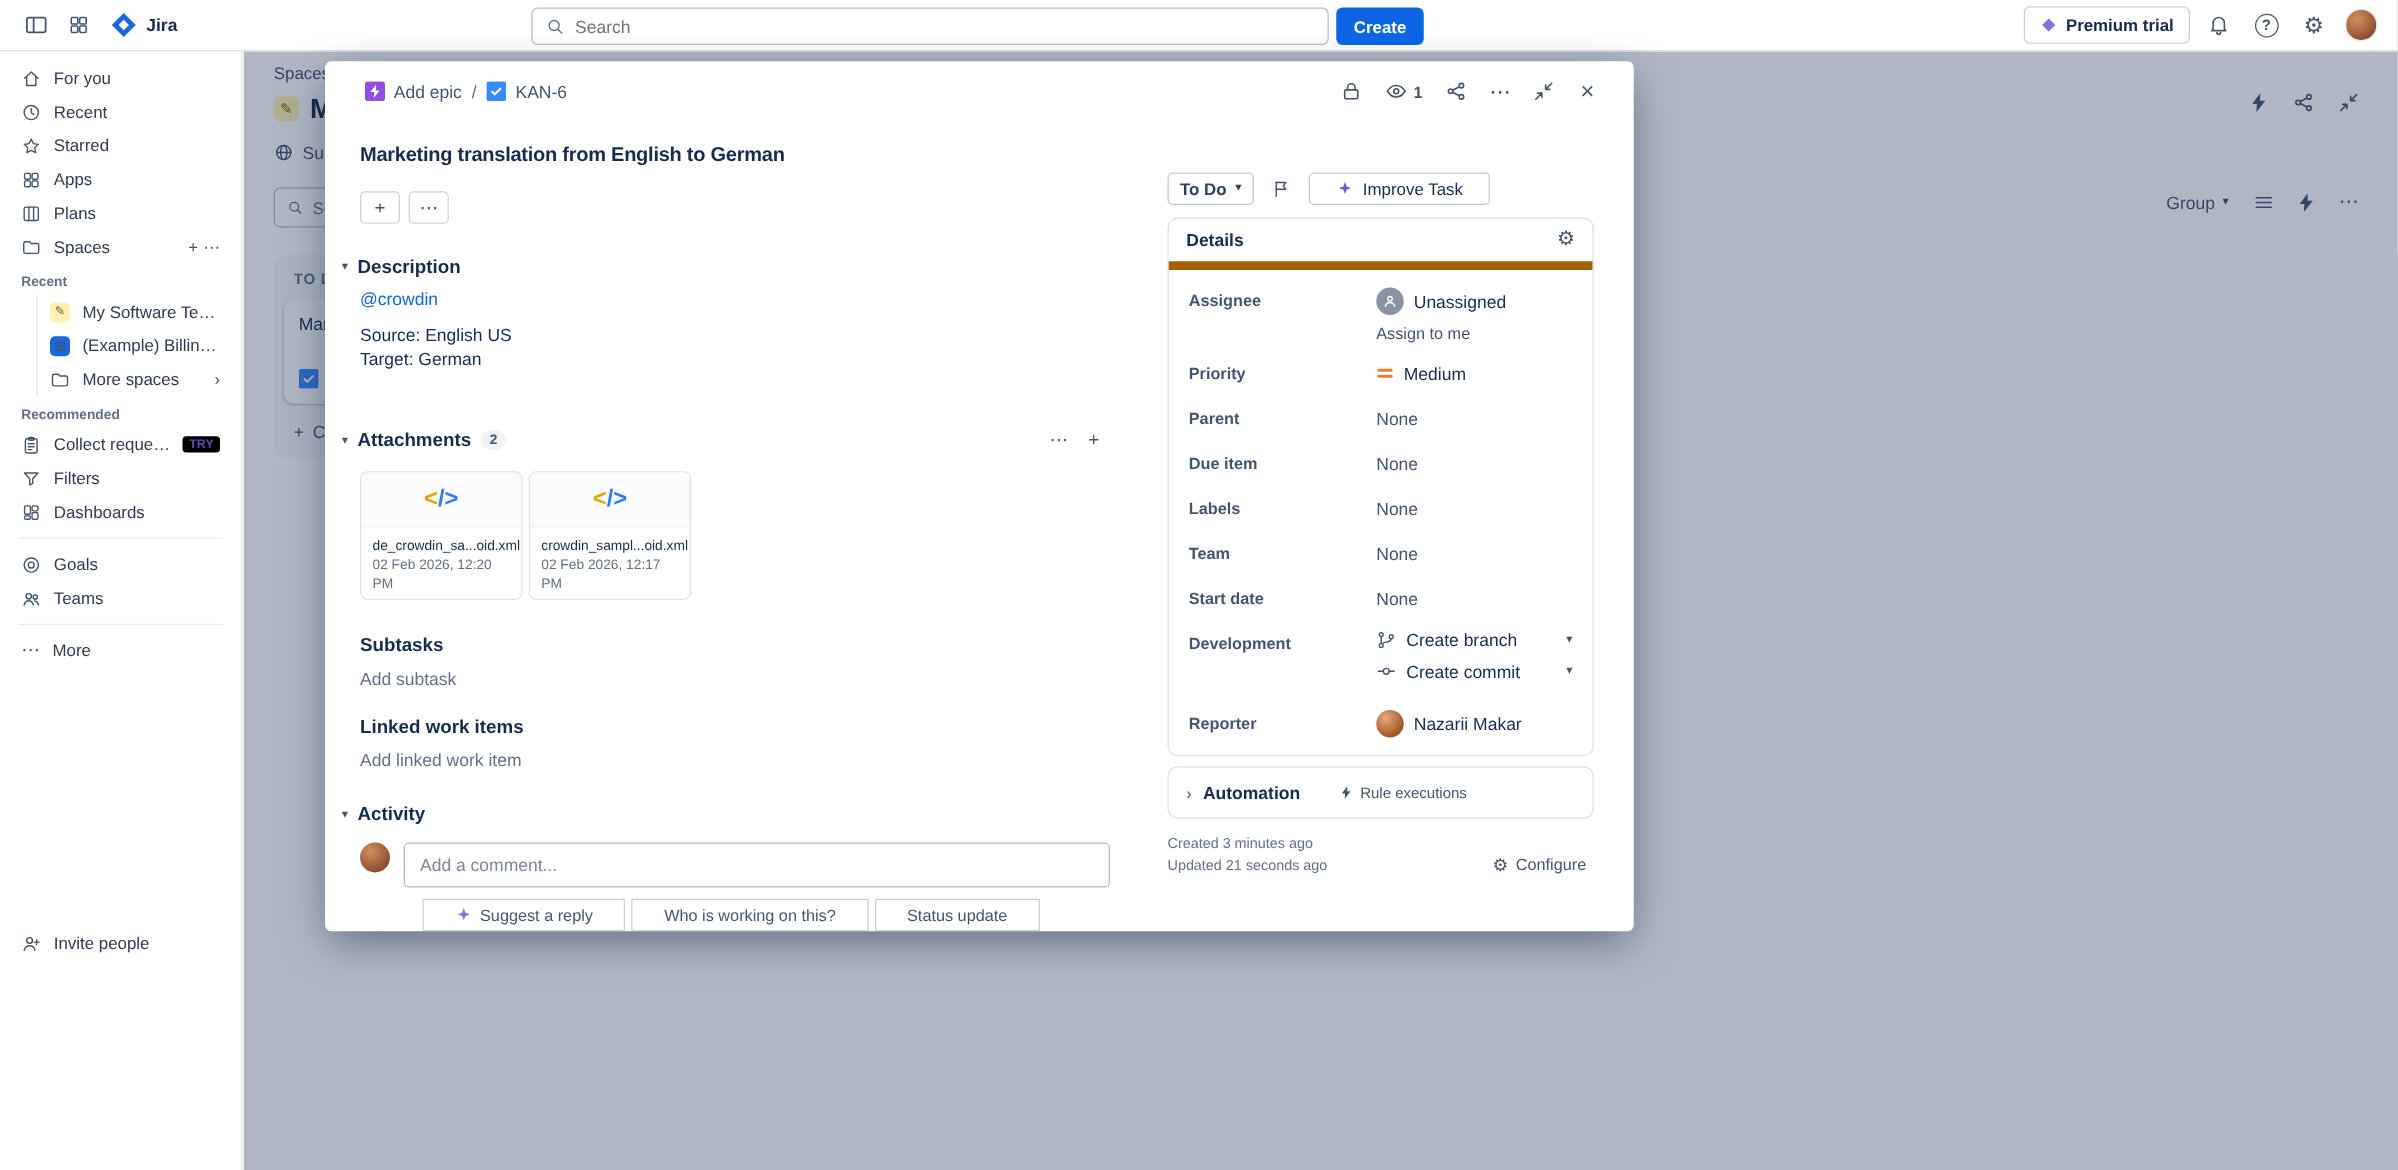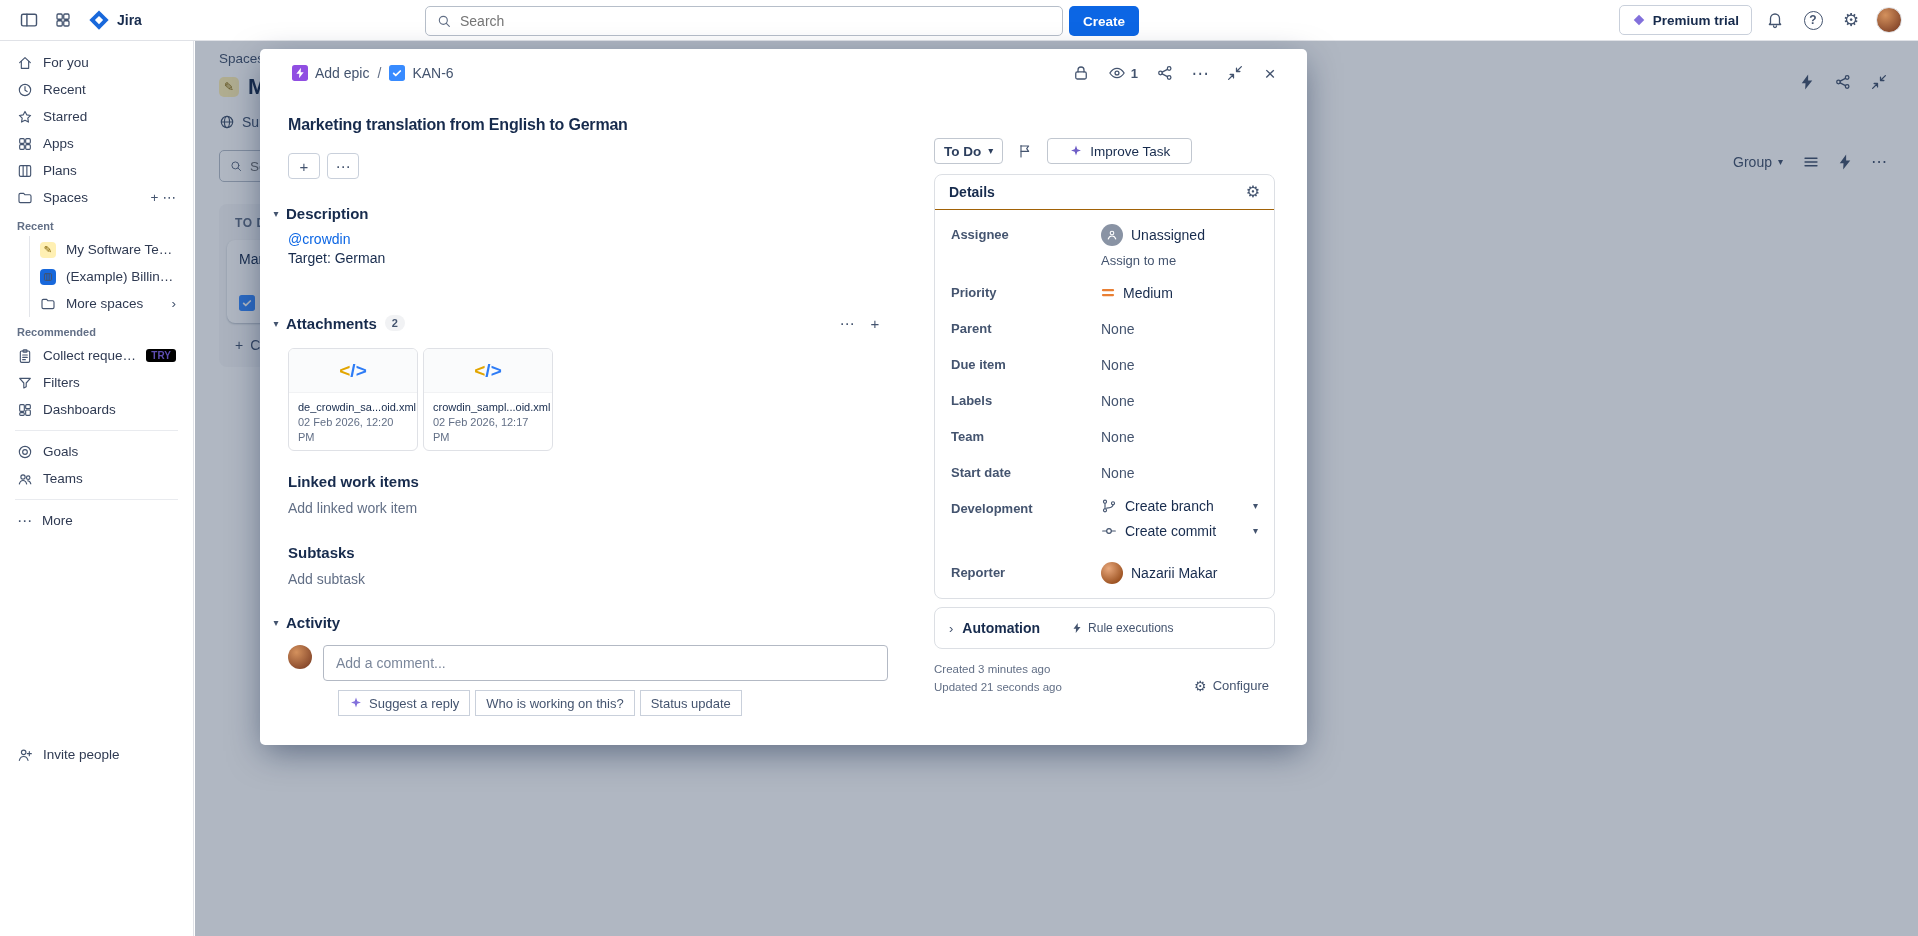--- a/index.html
+++ b/index.html
@@ -118,34 +118,34 @@
 
   .addline { margin-top:10px; font-size:14px; color:#626F86; display:block; padding:0; }
 
   .comment-row { margin-top:14px; display:flex; gap:11px; align-items:flex-start; }
   .ava-me { width:24px; height:24px; border-radius:50%; flex:none;
             background:radial-gradient(circle at 35% 30%, #D4915D, #8A4B2D 75%); }
   .comment-box { flex:1; height:36px; border:1px solid #B3B9C4; border-radius:4px; padding:0 12px; font-size:14px;
                  color:#172B4D; outline:none; }
   .comment-box::placeholder { color:#7A869A; }
   .replies { margin-top:9px; margin-left:50px; display:flex; gap:5px; }
-  .reply-btn { height:26px; border:1px solid #C9D0DB; border-radius:0; background:#fff; padding:0 10px; font-size:13px;
+  .reply-btn { height:26px; border:1px solid #C9D0DB; border-radius:0; background:#fff; padding:0 25px; font-size:13px;
                color:#44546F; display:flex; align-items:center; gap:6px; }
 
   .m-right { width:341px; margin-right:32px; padding-top:44px; flex:none; }
   .st-row { display:flex; align-items:center; gap:8px; }
   .status-btn { height:26px; border:1px solid #C1C7D0; border-radius:4px; padding:0 9px; display:flex; align-items:center;
                 gap:7px; font-size:13.5px; font-weight:600; color:#2C3E5D; background:#fff; }
   .flag-btn { width:28px; height:26px; display:flex; align-items:center; justify-content:center; color:#44546F;
               border-radius:4px; }
   .improve-btn { height:26px; border:1px solid #C1C7D0; border-radius:4px; padding:0 21px; display:flex; align-items:center;
                  gap:7px; font-size:13.5px; color:#172B4D; background:#fff; }
 
   .dcard { margin-top:10px; border:1px solid #DCDFE4; border-radius:8px; background:#fff; }
-  .d-head { display:flex; align-items:center; padding:9px 14px; border-bottom:1px solid #a16207; }
+  .d-head { display:flex; align-items:center; padding:9px 14px; border-bottom:7px solid #a16207; }
   .d-head h4 { font-size:14px; font-weight:700; }
   .d-body { padding:14px 16px 10px; }
   .d-row { display:flex; margin-bottom:14px; }
   .d-label { width:150px; flex:none; font-size:13px; font-weight:600; color:#44546F; padding-top:3px; }
   .d-val { display:flex; align-items:center; gap:8px; font-size:14px; color:#172B4D; min-height:22px; text-align:left; }
   .d-val.none { color:#44546F; }
   .ava-un { width:22px; height:22px; border-radius:50%; background:#8993A4; display:flex; align-items:center;
             justify-content:center; color:#fff; flex:none; }
   .ava-rep { width:22px; height:22px; border-radius:50%; flex:none;
              background:radial-gradient(circle at 35% 30%, #E8A87C, #9C5221 75%); }
@@ -601,20 +601,21 @@
           </button>
       </div>
 
       <section class="sec">
         <div class="sec-head">
           <button class="chvbtn"><span class="g">▾</span></button>
           <h3>Description</h3>
         </div>
         <div class="desc">
           <p class="mention">@crowdin</p>
+          <p class="para">Source: English US</p>
           <p>Target: German</p>
         </div>
       </section>
 
       <section class="sec" style="margin-top:42px">
         <div class="sec-head">
           <button class="chvbtn"><span class="g">▾</span></button>
           <h3>Attachments</h3>
           <span class="badge">2</span>
           <div class="sec-actions">
@@ -643,32 +644,32 @@
                 <span class="xml-b">/&gt;</span>
               </span>
             <span class="att-meta">
               <span class="att-name">crowdin_sampl...oid.xml</span>
               <span class="att-date">02 Feb 2026, 12:17 PM</span>
             </span>
           </button>
         </div>
       </section>
 
+      <section class="sec" style="margin-top:28px">
+        <div class="sec-head">
+            <h3>Subtasks</h3>
+          </div>
+        <button class="addline">Add subtask</button>
+      </section>
+
       <section class="sec" style="margin-top:22px">
         <div class="sec-head">
             <h3>Linked work items</h3>
           </div>
         <button class="addline">Add linked work item</button>
-      </section>
-
-      <section class="sec" style="margin-top:28px">
-        <div class="sec-head">
-            <h3>Subtasks</h3>
-          </div>
-        <button class="addline">Add subtask</button>
       </section>
 
       <section class="sec" style="margin-top:27px">
         <div class="sec-head">
           <button class="chvbtn"><span class="g">▾</span></button>
           <h3>Activity</h3>
         </div>
         <div class="comment-row">
           <span class="ava-me"></span>
           <input class="comment-box" placeholder="Add a comment..." style="">

